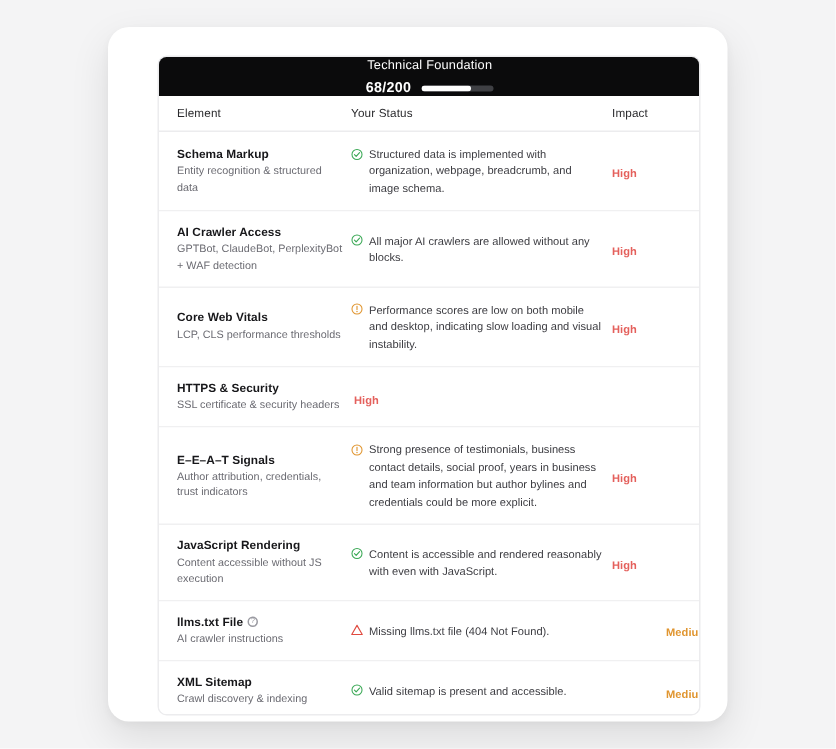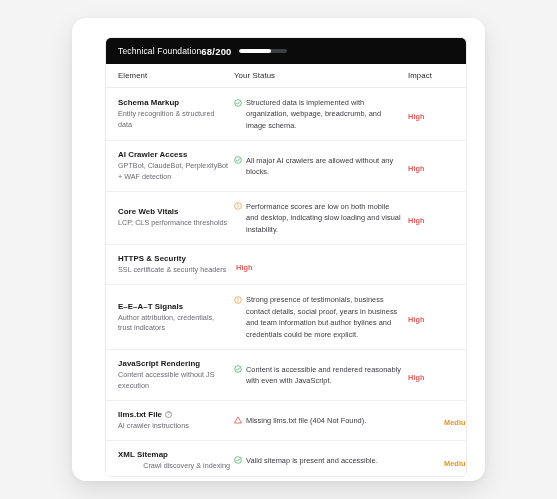--- a/index.html
+++ b/index.html
@@ -40,21 +40,23 @@
     border-radius: 6px;
     overflow: hidden;
   }
 
   
   .title-bar {
     height: 26px;
     background: #0b0b0c;
     display: flex;
     align-items: center;
+    justify-content: space-between;
     padding: 0 11px 0 12px;
+    flex-direction: column;
   }
   .title-bar .title {
     color: #ffffff;
     font-size: 8.5px;
     letter-spacing: 0.15px;
     white-space: nowrap;
   }
   .score-wrap {
     display: flex;
     align-items: center;
@@ -103,21 +105,21 @@
   .c-impact  { width: 62px;  padding-left: 6px; }
 
   
   .row {
     display: flex;
     align-items: center;
     border-bottom: 1px solid #f0f0f1;
     padding: 9px 0 9px 0;
     background: #ffffff;
   }
-  .row:last-child { border-bottom: none; text-align: right; }
+  .row:last-child { border-bottom: none; }
 
   .el-name {
     font-size: 7.9px;
     font-weight: bold;
     color: #17171a;
     letter-spacing: 0.05px;
     margin-bottom: 2px;
     display: flex;
     align-items: center;
     gap: 3px;

